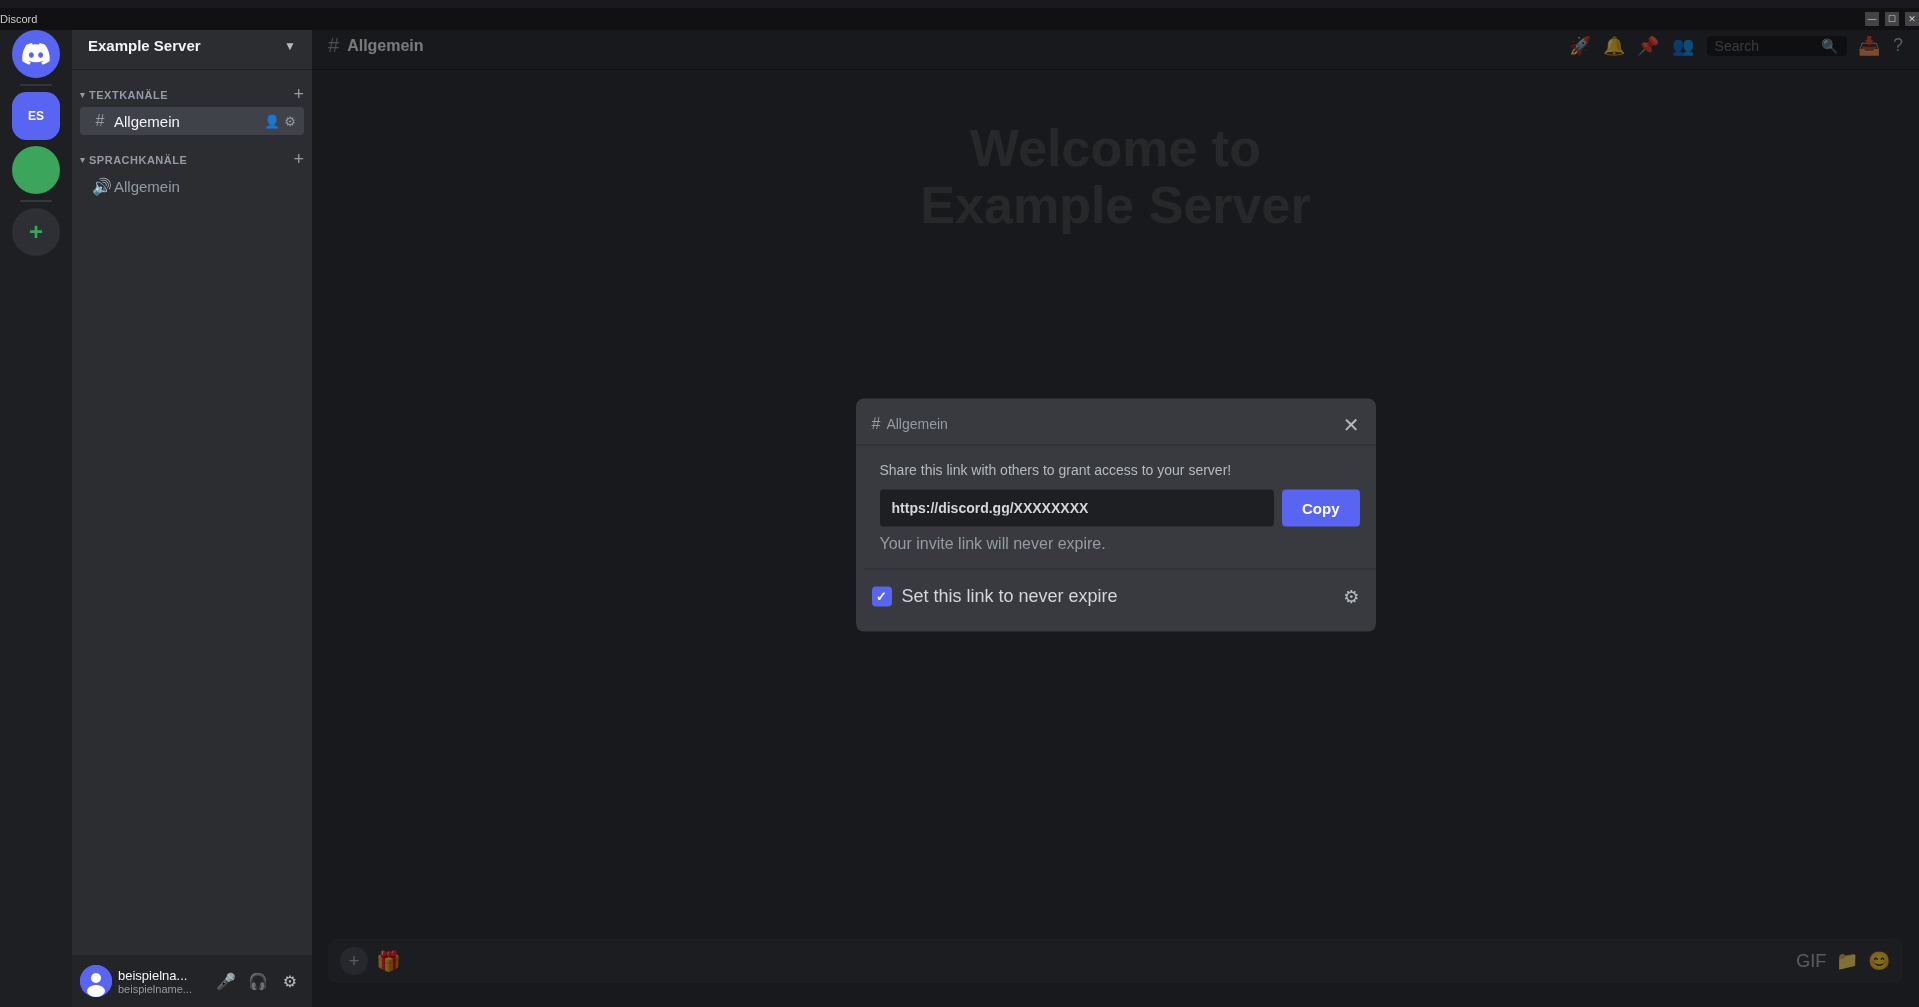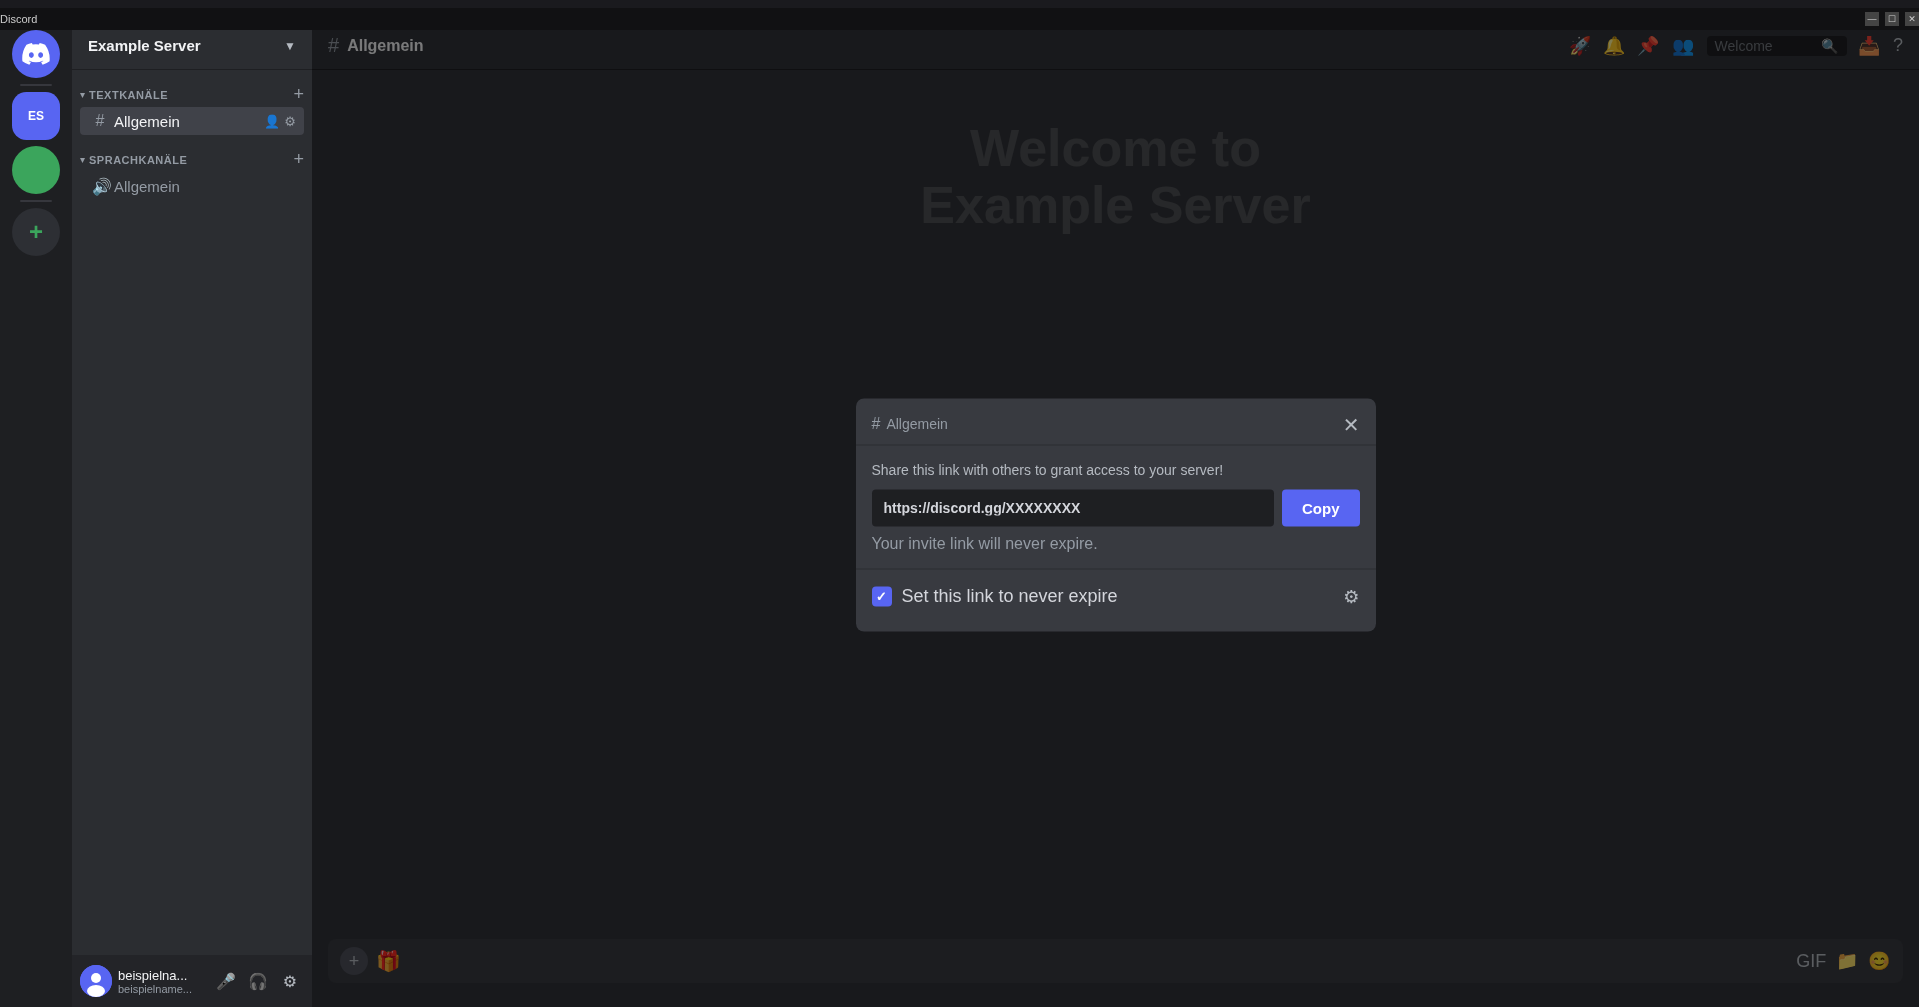--- a/index.html
+++ b/index.html
@@ -397,22 +397,21 @@
       position: absolute;
       top: 0; right: 16px;
       font-size: 20px;
       color: #b5bac1;
       cursor: pointer;
       background: none;
       border: none;
       line-height: 1;
     }
     .modal-body {
-      padding: 16px 16px 0 8px;
-      margin-left: 8px;
+      padding: 16px 16px 0 24px;
     }
     .modal-desc {
       font-size: 14px;
       color: #b5bac1;
       margin-bottom: 12px;
     }
     .invite-link-row {
       display: flex;
       gap: 8px;
       margin-bottom: 8px;
@@ -573,21 +572,21 @@
   <div class="main-content">
     <div class="chat-header">
       <span class="chat-channel-icon">#</span>
       <span class="chat-channel-name">Allgemein</span>
       <div class="chat-header-right">
         <span class="header-icon-btn">🚀</span>
         <span class="header-icon-btn">🔔</span>
         <span class="header-icon-btn">📌</span>
         <span class="header-icon-btn">👥</span>
         <div class="search-box">
-          <span class="search-placeholder">Welcome</span>
+          <span class="search-placeholder">Search</span>
           <span style="color:#72767d;font-size:14px;margin-left:auto;">🔍</span>
         </div>
         <span class="header-icon-btn">📥</span>
         <span class="header-icon-btn">?</span>
       </div>
     </div>
 
     <div class="chat-body">
       <div class="welcome-area">
         <div class="welcome-title">Welcome to</div>

